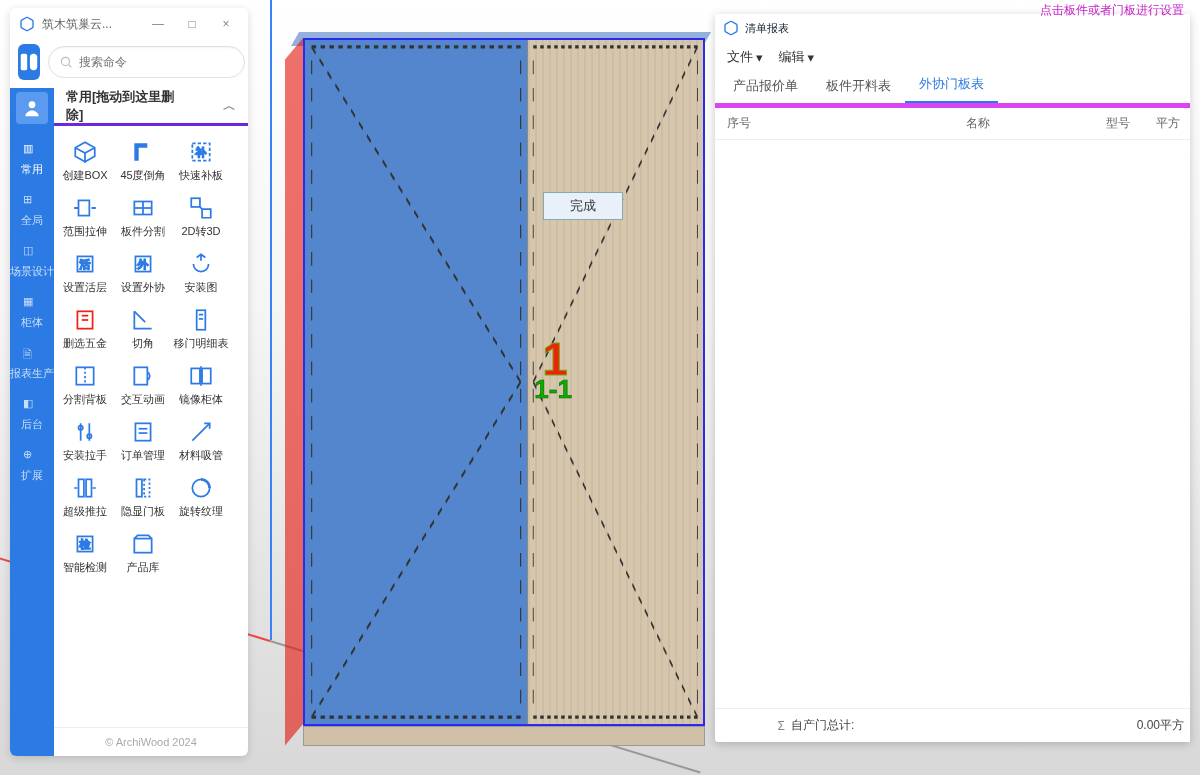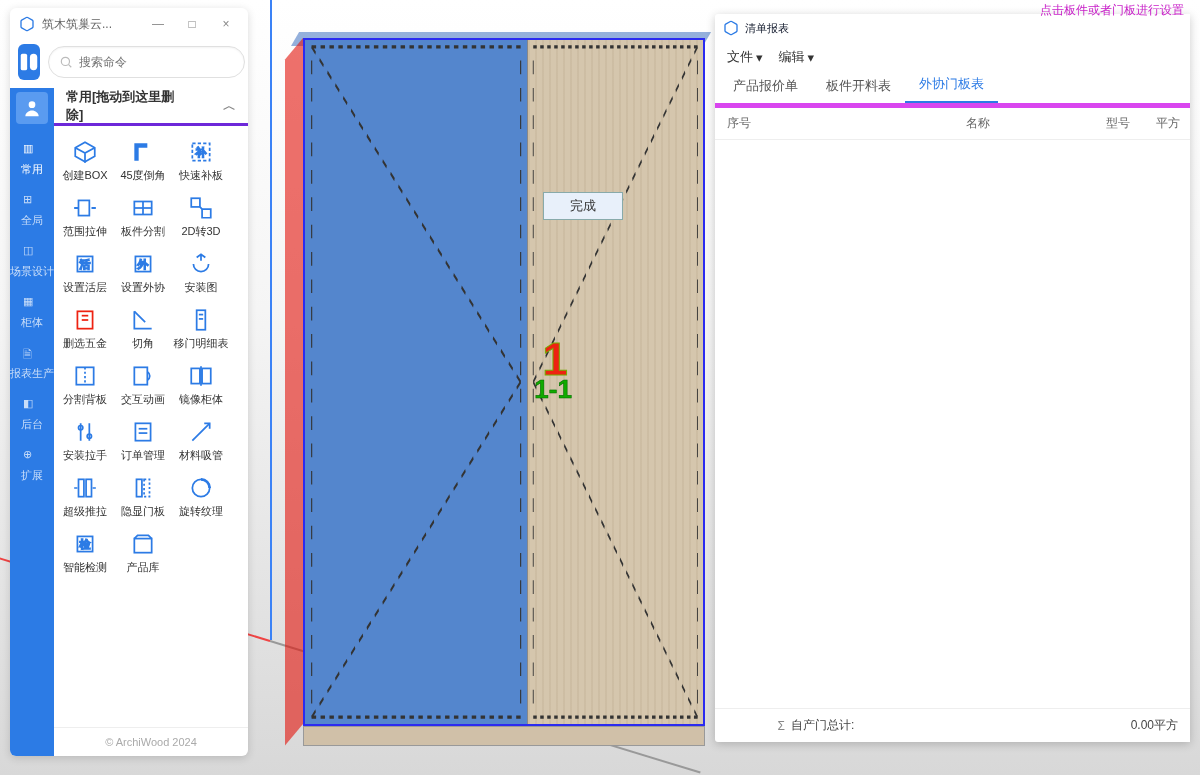--- a/index.html
+++ b/index.html
@@ -66,21 +66,21 @@
 .table-head { height: 32px; display: flex; align-items: center; border-bottom: 1px solid #eee; font-size: 12px; color: #666; }
 .th { padding: 0 10px; text-align: right; }
 .th-sn { width: 46px; }
 .th-name { flex: 1; }
 .th-model { width: 140px; }
 .th-area { width: 50px; }
 .table-body { flex: 1; }
 .table-foot { height: 34px; border-top: 1px solid #eee; display: flex; align-items: center; font-size: 12px; color: #444; }
 .tf-sigma { width: 70px; text-align: right; color: #888; }
 .tf-label { flex: 1; padding-left: 6px; }
-.tf-val { width: 60px; text-align: right; padding-right: 12px; }
+.tf-val { width: 60px; text-align: right; padding-right: 6px; }
 
 svg { display: block; }
 </style>
 </head>
 <body>
 
 <div class="viewport">
   <div class="axes">
     <div class="axis-y"></div>
     <div class="axis-x-pos"></div>

